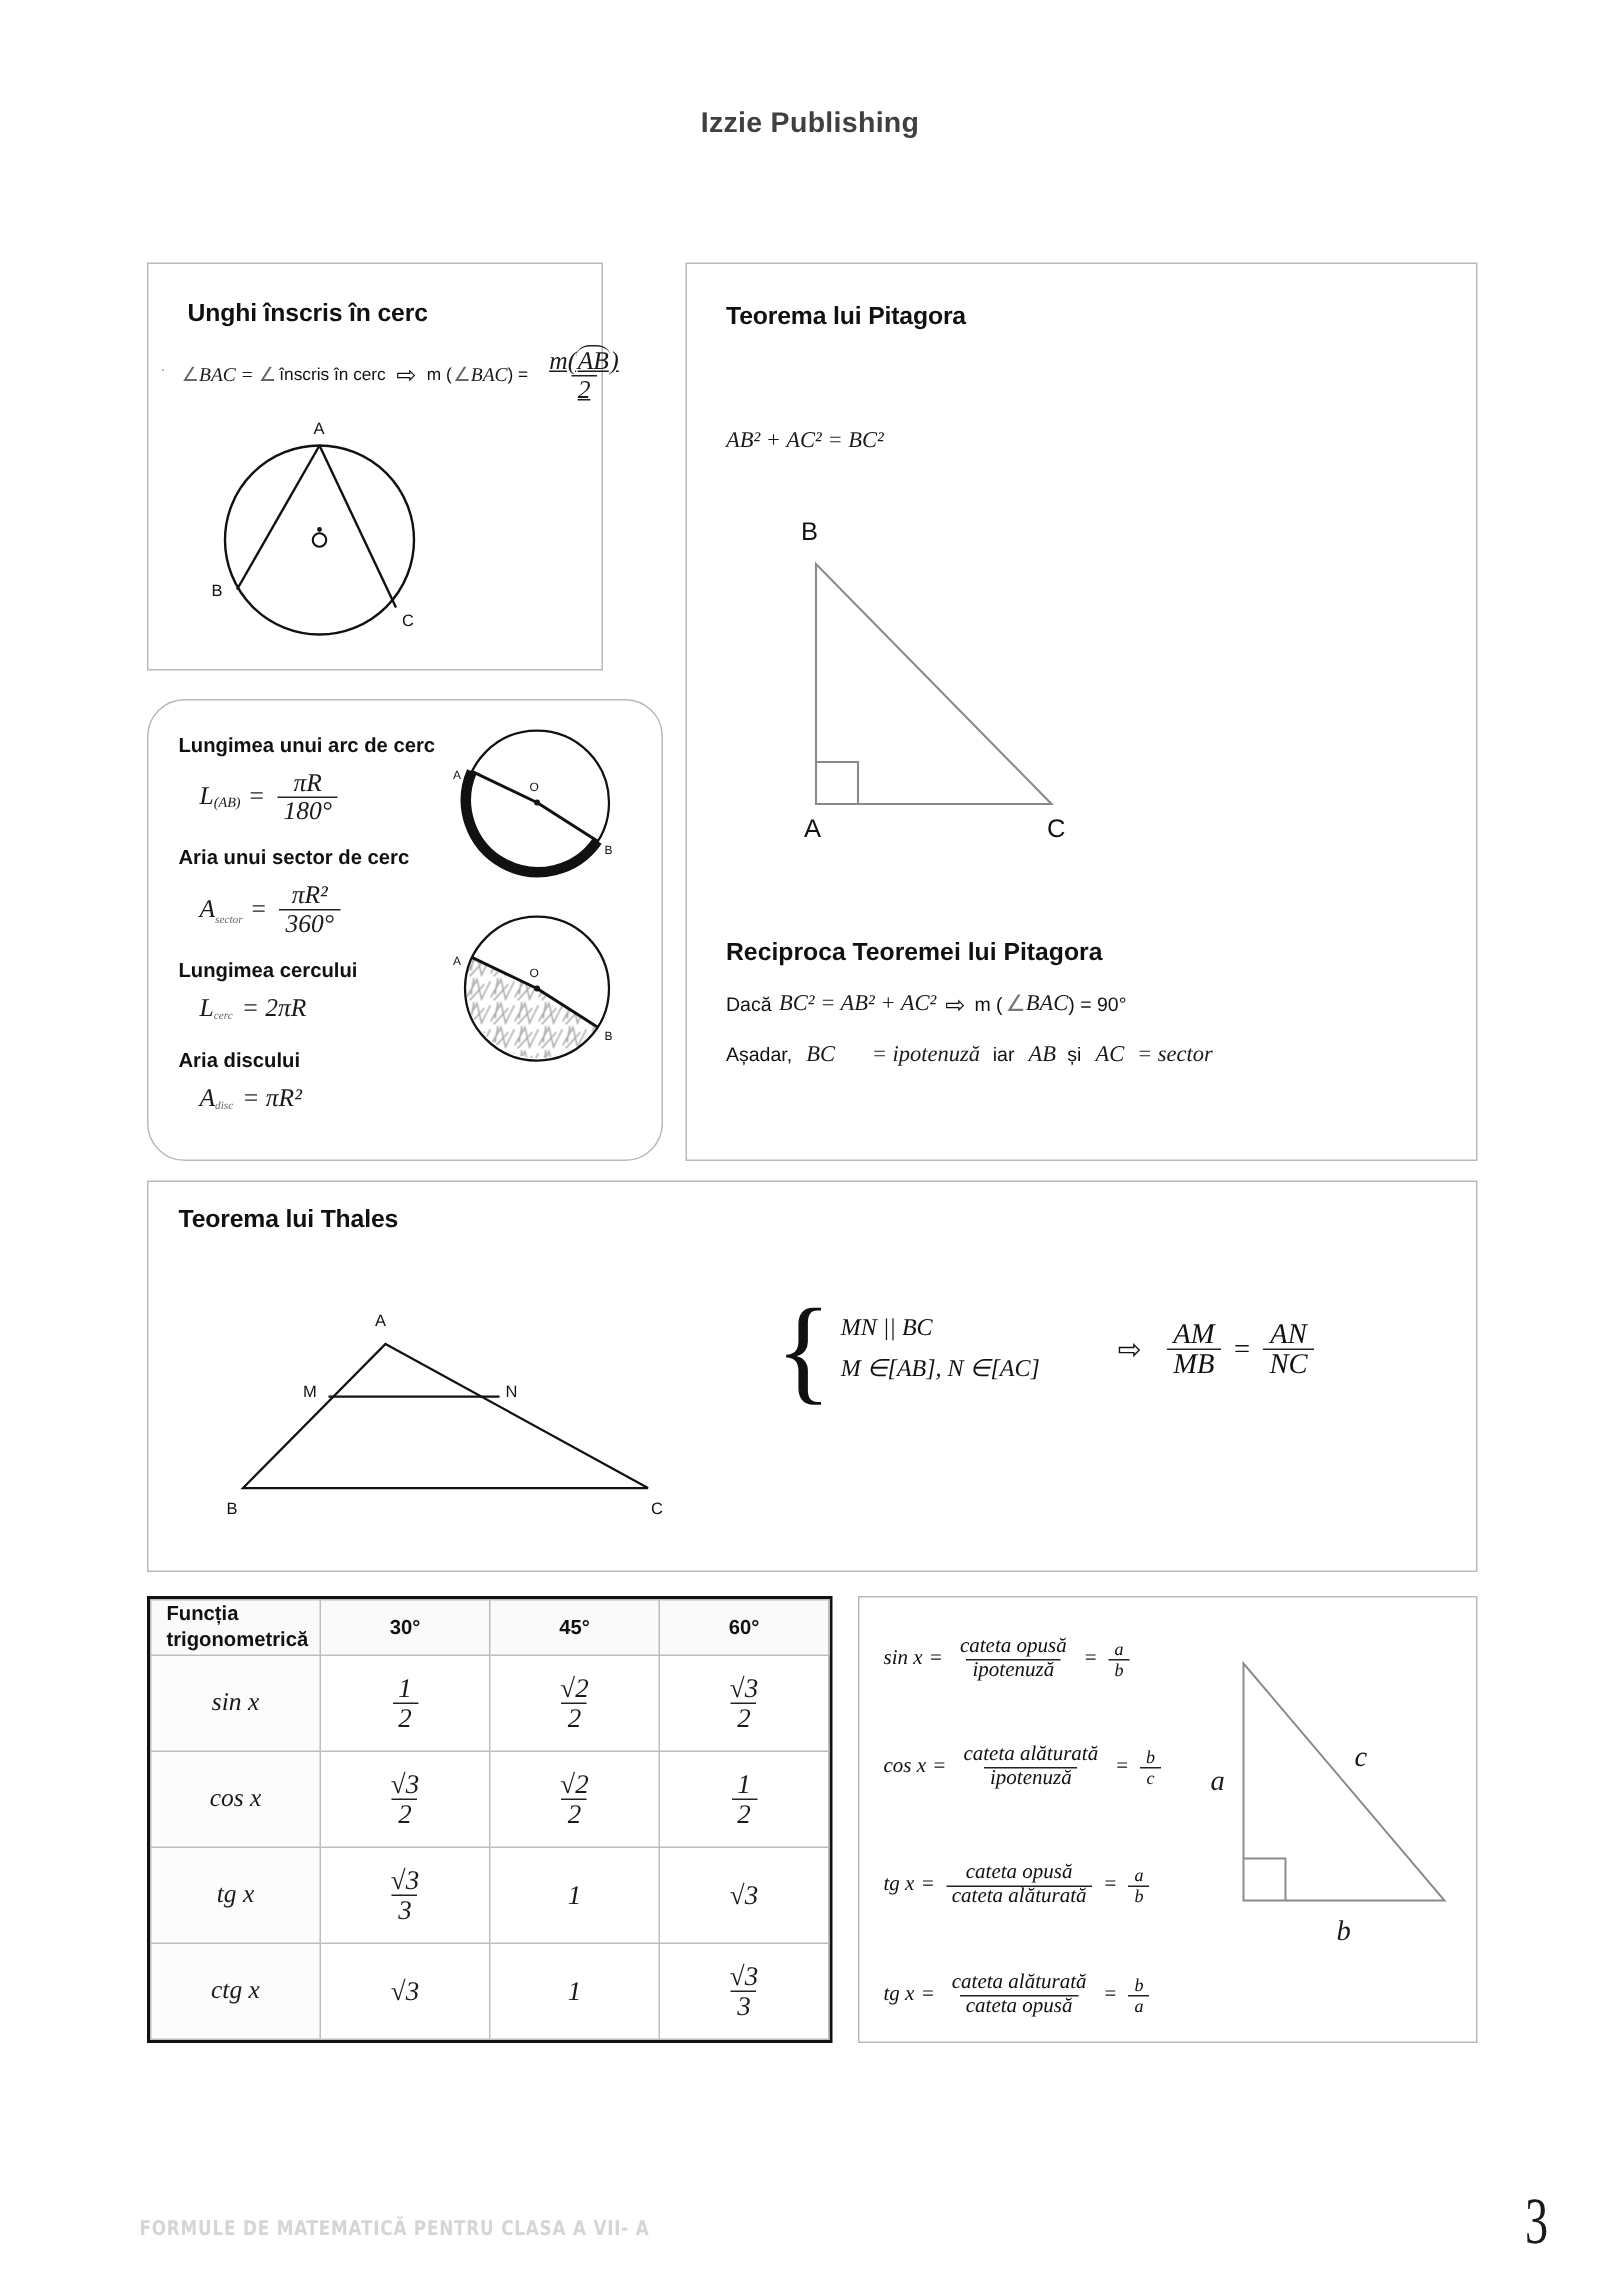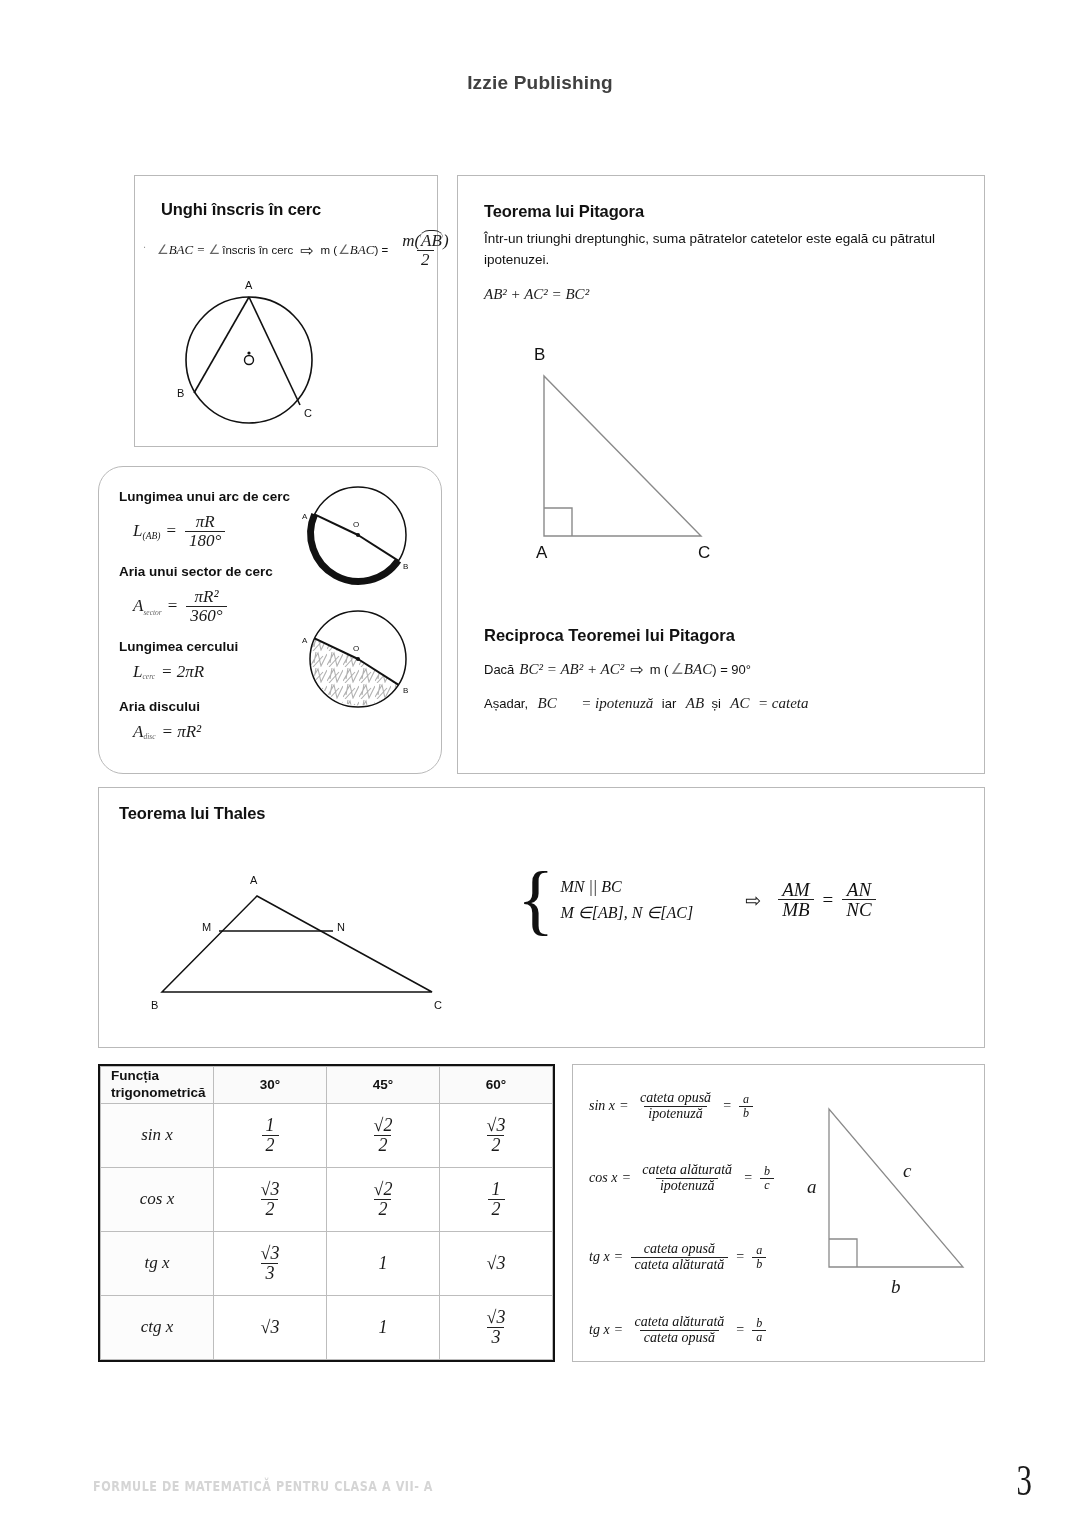--- a/index.html
+++ b/index.html
@@ -71,21 +71,21 @@
   .frac.small{font-size:.86em;}
 
   
   .arrow{
     display:inline-block;font-style:normal;
     font-size:16px;line-height:1;color:#111;
     transform:translateY(1px);
   }
 
   
-  #panel-inscribed{left:98px;top:175px;width:304px;height:272px;margin-left:36px;}
+  #panel-inscribed{left:98px;top:175px;width:304px;height:272px;}
   #panel-inscribed .panel-title{position:absolute;left:26px;top:24px;}
   #panel-inscribed .eq{position:absolute;left:22px;top:56px;
         display:flex;align-items:center;white-space:nowrap;}
   #panel-inscribed .tiny-dot{position:absolute;left:8px;top:62px;
         font-size:11px;color:#999;}
   #panel-inscribed svg{position:absolute;left:28px;top:96px;}
 
   
   #panel-arc{left:98px;top:466px;width:344px;height:308px;border-radius:25px;}
   #panel-arc .blk{position:absolute;left:20px;}
@@ -163,21 +163,21 @@
       <span class="math-sm" style="color:#666;font-style:normal;">∠</span>
       <span class="math-sm">BAC</span>
       <span class="math-sm upright" style="margin:0 4px;">=</span>
       <span class="math-sm" style="color:#666;font-style:normal;">∠</span>
       <span style="font-size:11.5px;font-family:'Liberation Sans',sans-serif;margin-left:2px;">înscris în cerc</span>
       <span class="arrow" style="margin:0 7px;">⇨</span>
       <span style="font-size:11.5px;font-family:'Liberation Sans',sans-serif;">m (</span>
       <span class="math-sm" style="color:#666;font-style:normal;margin-left:1px;">∠</span>
       <span class="math-sm">BAC</span>
       <span style="font-size:11.5px;font-family:'Liberation Sans',sans-serif;">) =</span>
-      <span class="frac math" style="font-size:17px;margin-left:10px;">
+      <span class="frac math" style="font-size:17px;margin-left:10px;text-decoration:underline;">
         <span class="num">
           <span style="font-style:italic;">m(</span><span style="border-top:1.3px solid #222;border-radius:40% 40% 0 0;padding:0 1px;font-style:italic;">AB</span><span style="font-style:italic;">)</span>
         </span>
         <span class="den">2</span>
       </span>
     </div>
 
     <svg width="200" height="165" viewBox="0 0 200 165">
       <circle cx="86" cy="88" r="63" fill="none" stroke="#111" stroke-width="1.6"></circle>
 
@@ -261,21 +261,20 @@
       <line x1="63" y1="56" x2="103.2" y2="81.6" stroke="#111" stroke-width="2"></line>
       <circle cx="63" cy="56" r="2" fill="#111"></circle>
       <text x="58" y="48" font-family="Liberation Sans, sans-serif" font-size="8" fill="#111">O</text>
       <text x="7" y="40" font-family="Liberation Sans, sans-serif" font-size="8" fill="#111">A</text>
       <text x="108" y="90" font-family="Liberation Sans, sans-serif" font-size="8" fill="#111">B</text>
     </svg>
   </div>
 
   <div class="panel" id="panel-pitagora">
     <div class="panel-title">Teorema lui Pitagora</div>
-    <div class="intro body-text">Într-un triunghi dreptunghic, suma pătratelor catetelor este egală cu pătratul ipotenuzei.</div>
     <div class="eq1 math">
       <span>AB² + AC² = BC²</span>
     </div>
 
     <svg class="tri" width="230" height="240" viewBox="0 0 230 240">
       <polygon points="38,40 38,200 195,200" fill="none" stroke="#8a8a8a" stroke-width="1.4"></polygon>
       <polyline points="38,172 66,172 66,200" fill="none" stroke="#8a8a8a" stroke-width="1.4"></polyline>
       <text x="28" y="24" font-family="Liberation Sans, sans-serif" font-size="17" fill="#111">B</text>
       <text x="30" y="222" font-family="Liberation Sans, sans-serif" font-size="17" fill="#111">A</text>
       <text x="192" y="222" font-family="Liberation Sans, sans-serif" font-size="17" fill="#111">C</text>
@@ -294,21 +293,21 @@
     </div>
 
     <div class="eq3">
       <span style="font-size:13px;font-family:'Liberation Sans',sans-serif;">Așadar,</span>
       <span class="math" style="margin-left:5px;">BC</span>
       <span class="math" style="margin-left:20px;">= ipotenuză</span>
       <span style="font-size:13px;font-family:'Liberation Sans',sans-serif;margin-left:4px;">iar</span>
       <span class="math" style="margin-left:5px;">AB</span>
       <span style="font-size:13px;font-family:'Liberation Sans',sans-serif;margin-left:3px;">și</span>
       <span class="math" style="margin-left:5px;">AC</span>
-      <span class="math" style="margin-left:4px;">= cateta</span>
+      <span class="math" style="margin-left:4px;">= sector</span>
     </div>
   </div>
 
   <div class="panel" id="panel-thales">
     <div class="panel-title">Teorema lui Thales</div>
 
     <svg class="tri" width="330" height="160" viewBox="0 0 330 160">
       <polygon points="120,32 295,128 25,128" fill="none" stroke="#111" stroke-width="1.5"></polygon>
       <line x1="82" y1="67" x2="196" y2="67" stroke="#111" stroke-width="1.5"></line>
       <text x="113" y="20" font-family="Liberation Sans, sans-serif" font-size="11" fill="#111">A</text>

